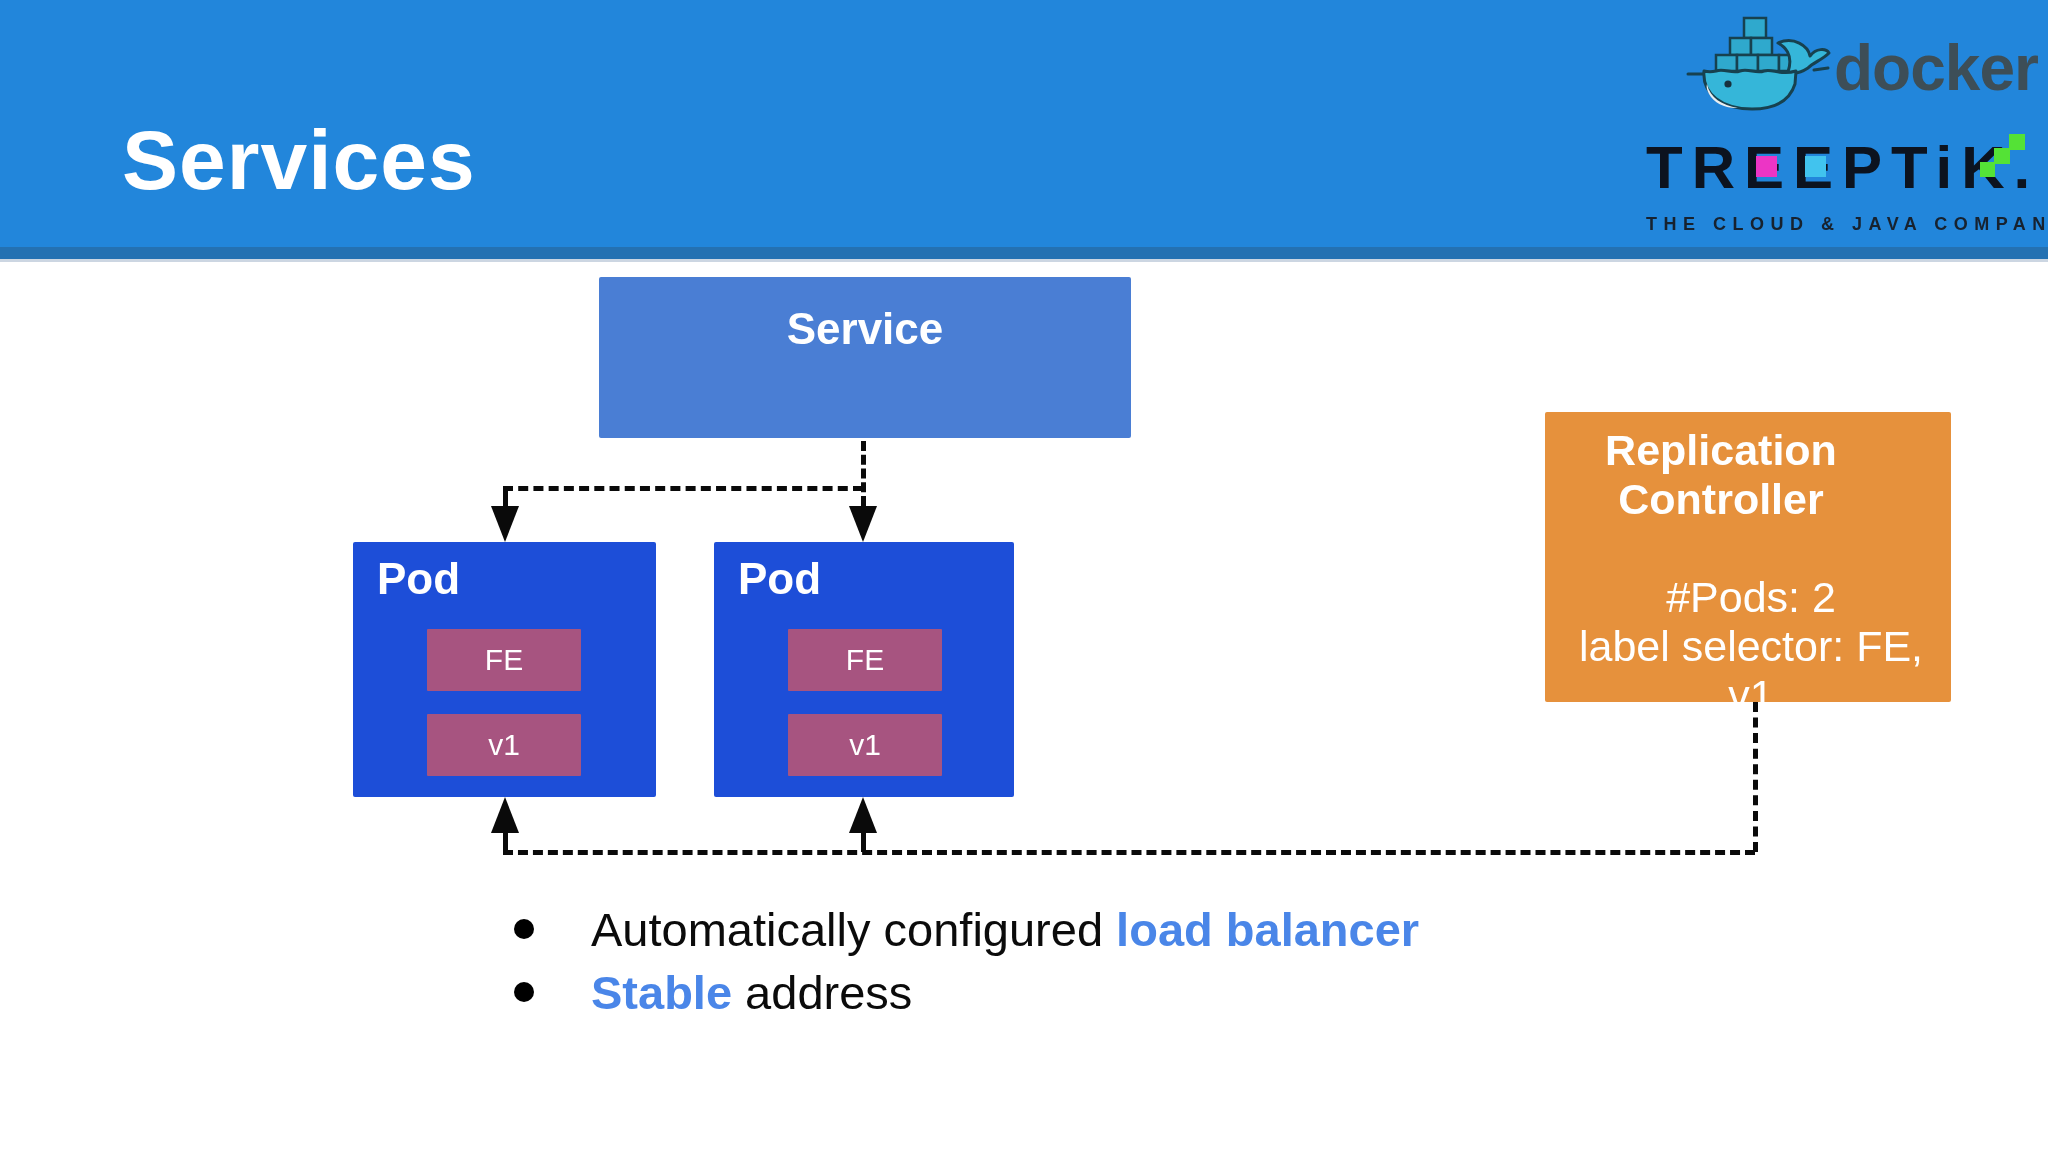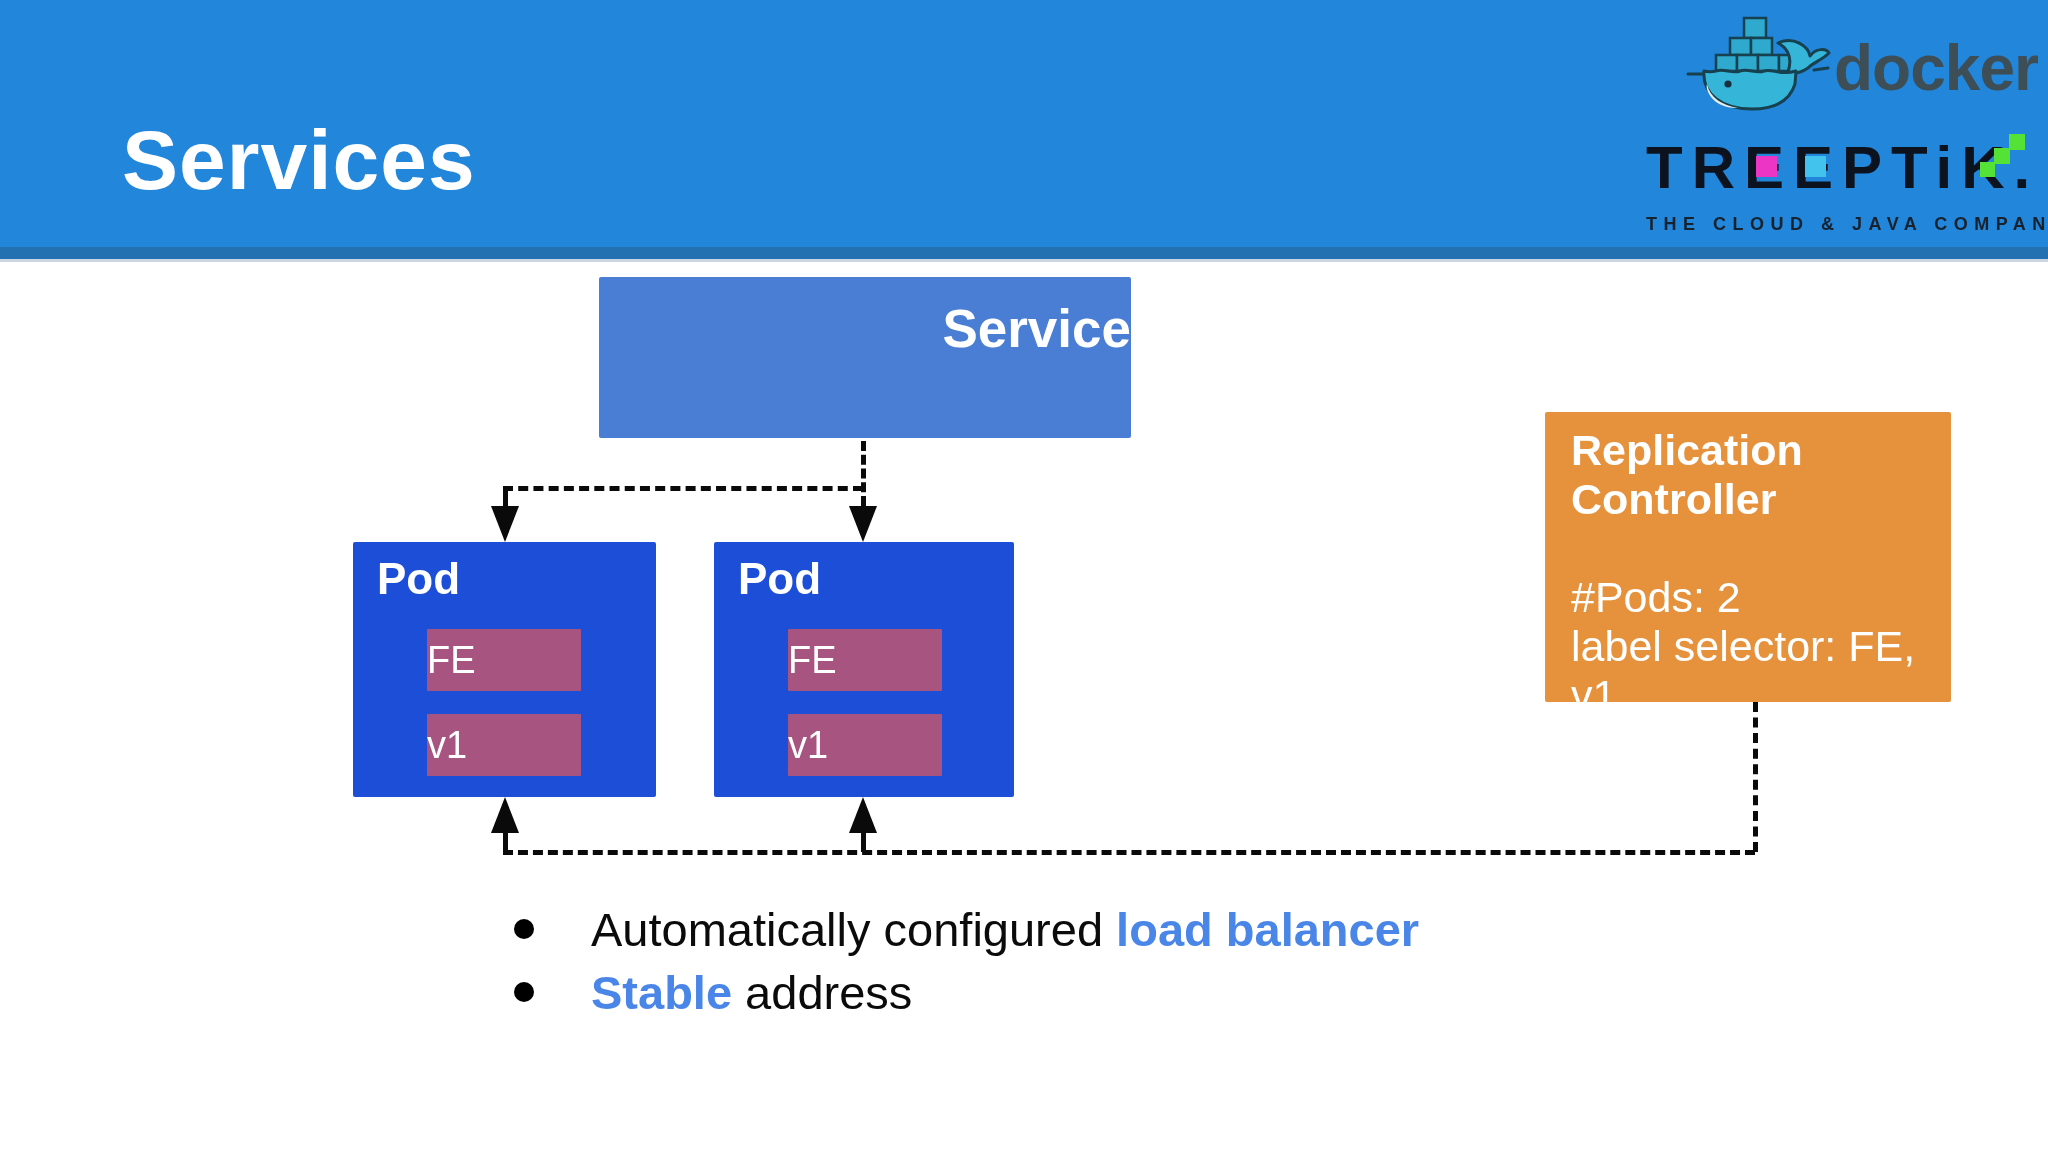--- a/index.html
+++ b/index.html
@@ -37,36 +37,36 @@
   .sq-green2  { left:348px; top:10px; width:16px; height:16px; background:#54e236; }
   .sq-green3  { left:363px; top:-4px; width:16px; height:16px; background:#54e236; }
   .treeptik-tagline {
     margin-top:16px; color:#17222f; font-size:18px; font-weight:bold;
     letter-spacing:6.5px; white-space:nowrap;
   }
 
   
   .node { position:absolute; color:#ffffff; border-radius:2px; }
   .service-box { left:599px; top:277px; width:532px; height:161px; background:#4a7ed4; text-align:center; }
-  .service-title { margin-top:25px; font-size:53px; font-weight:bold; line-height:54px;text-align:right; }
+  .service-title { margin-top:25px; font-size:44px; font-weight:bold; line-height:54px; }
   .service-subtitle { font-size:44px; line-height:54px; }
 
   .pod { background:#1d4ed8; }
   .pod-left  { left:353px; top:542px; width:303px; height:255px; }
   .pod-right { left:714px; top:542px; width:300px; height:255px; }
   .pod-label { position:absolute; left:24px; top:12px; font-size:44px; font-weight:bold; }
   .container-box {
     position:absolute; left:74px; width:154px; height:62px; background:#a75480;
-    font-size:38px; line-height:62px; border-radius:1px;
+    font-size:30px; line-height:62px; text-align:center; border-radius:1px;
   }
   .container-fe { top:87px; }
   .container-v1 { top:172px; }
 
   .rc-box { left:1545px; top:412px; width:406px; height:290px; background:#e6913c; }
-  .rc-inner { padding:14px 20px 0 26px; }
+  .rc-inner { padding:14px 20px 0 26px;text-align:center; }
   .rc-title { font-size:43px; font-weight:bold; line-height:49px; width:300px; }
   .rc-details { margin-top:49px; font-size:43px; line-height:49px; }
 
   
   .dash-v { position:absolute; width:0; border-left:5px dashed #0a0a0a; }
   .dash-h { position:absolute; height:0; border-top:5px dashed #0a0a0a; }
   .arrow-down {
     position:absolute; width:0; height:0;
     border-left:14px solid transparent; border-right:14px solid transparent;
     border-top:36px solid #0a0a0a;

